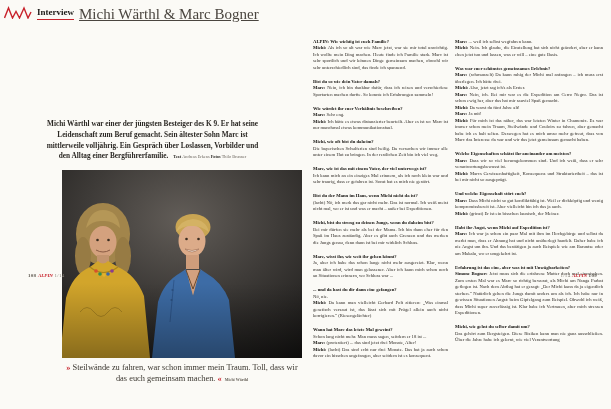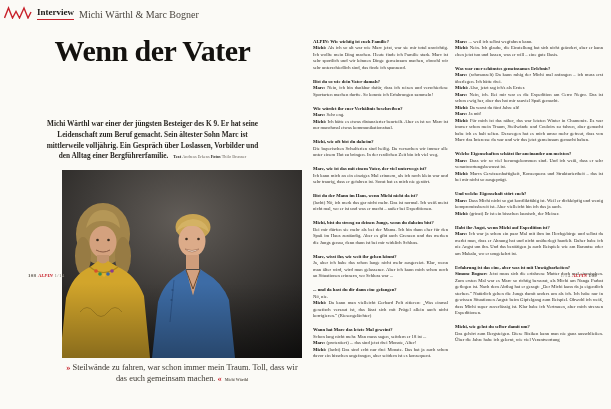--- a/index.html
+++ b/index.html
@@ -11,21 +11,21 @@
   }
   .page{position:absolute;top:0;height:289px;}
   #left-page{left:0;width:305px;}
   #right-page{left:305px;width:306px;}
 
   
   .brand-row{position:absolute;left:4px;top:6px;display:flex;align-items:flex-end;gap:5px;}
   .brand-row svg{display:block;margin-bottom:1px;}
   .section-label{font-weight:bold;font-size:9px;line-height:11px;color:#1c1a17;
     border-bottom:1.5px solid #c8232c;padding-bottom:1px;}
-  .authors{font-size:10px;line-height:11px;color:#4a453f;}
+  .authors{font-size:15px;line-height:11px;color:#4a453f;text-decoration:underline;}
 
   
   .headline{position:absolute;left:0;top:34px;width:100%;text-align:center;
     font-weight:bold;font-size:30px;line-height:34px;letter-spacing:-0.5px;color:#14120f;}
 
   
   .intro{position:absolute;left:50%;top:119px;transform:translateX(-50%);
     width:212px;text-align:center;font-weight:bold;font-size:7.3px;line-height:10.8px;color:#2a2723;}
   .credits{font-size:4.3px;font-weight:normal;color:#6b655d;margin-left:3px;white-space:nowrap;}
   .credits b{color:#2a2723;}
@@ -66,21 +66,20 @@
 
   <div class="brand-row">
     <svg width="28" height="13" viewBox="0 0 28 13">
       <polyline points="0.5,12 4.5,2 8.5,12 12,5.5 15.5,12 20,2 24,12 27,6" fill="none" stroke="#c8232c" stroke-width="1.4"></polyline>
     </svg>
     <span class="section-label">Interview</span>
     <span class="authors">Michi Wärthl &amp; Marc Bogner</span>
   </div>
 
   <div class="headline">
-    <div>Wenn der Vater</div>
   </div>
 
   <div class="intro">
     <span>Michi Wärthl war einer der jüngsten Besteiger des K 9. Er hat seine Leidenschaft zum Beruf gemacht. Sein ältester Sohn Marc ist mittlerweile volljährig. Ein Gespräch über Loslassen, Vorbilder und den Alltag einer Bergführerfamilie.</span>
     <span class="credits" id="credits"><b>Text </b><span>Andreas Erkens  </span><b>Fotos </b><span>Thilo Brunner  </span></span>
   </div>
 
   <div class="photo">
     <svg width="240" height="188" viewBox="0 0 240 188">
       <defs>

